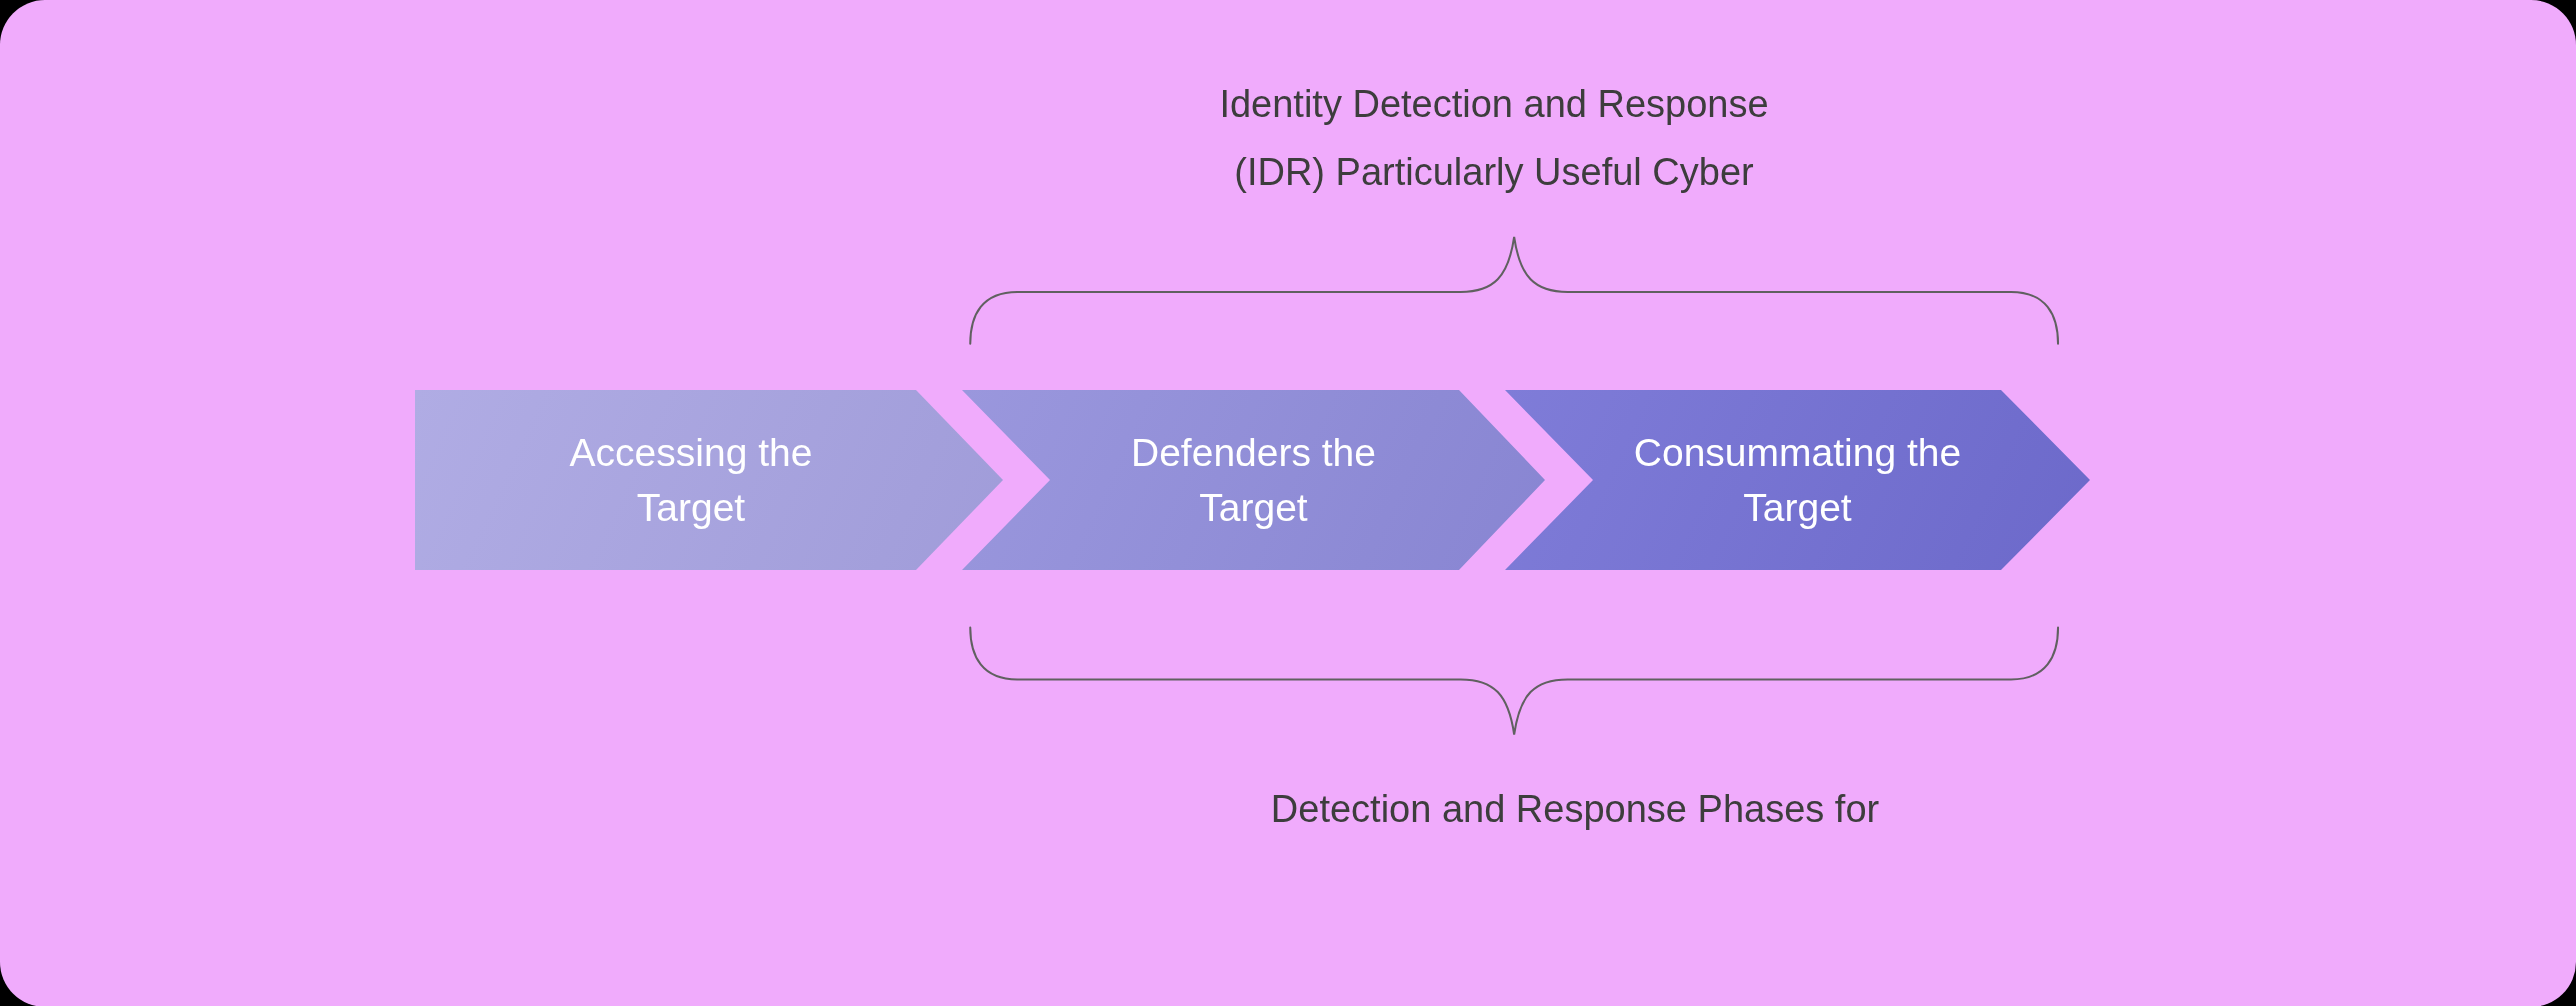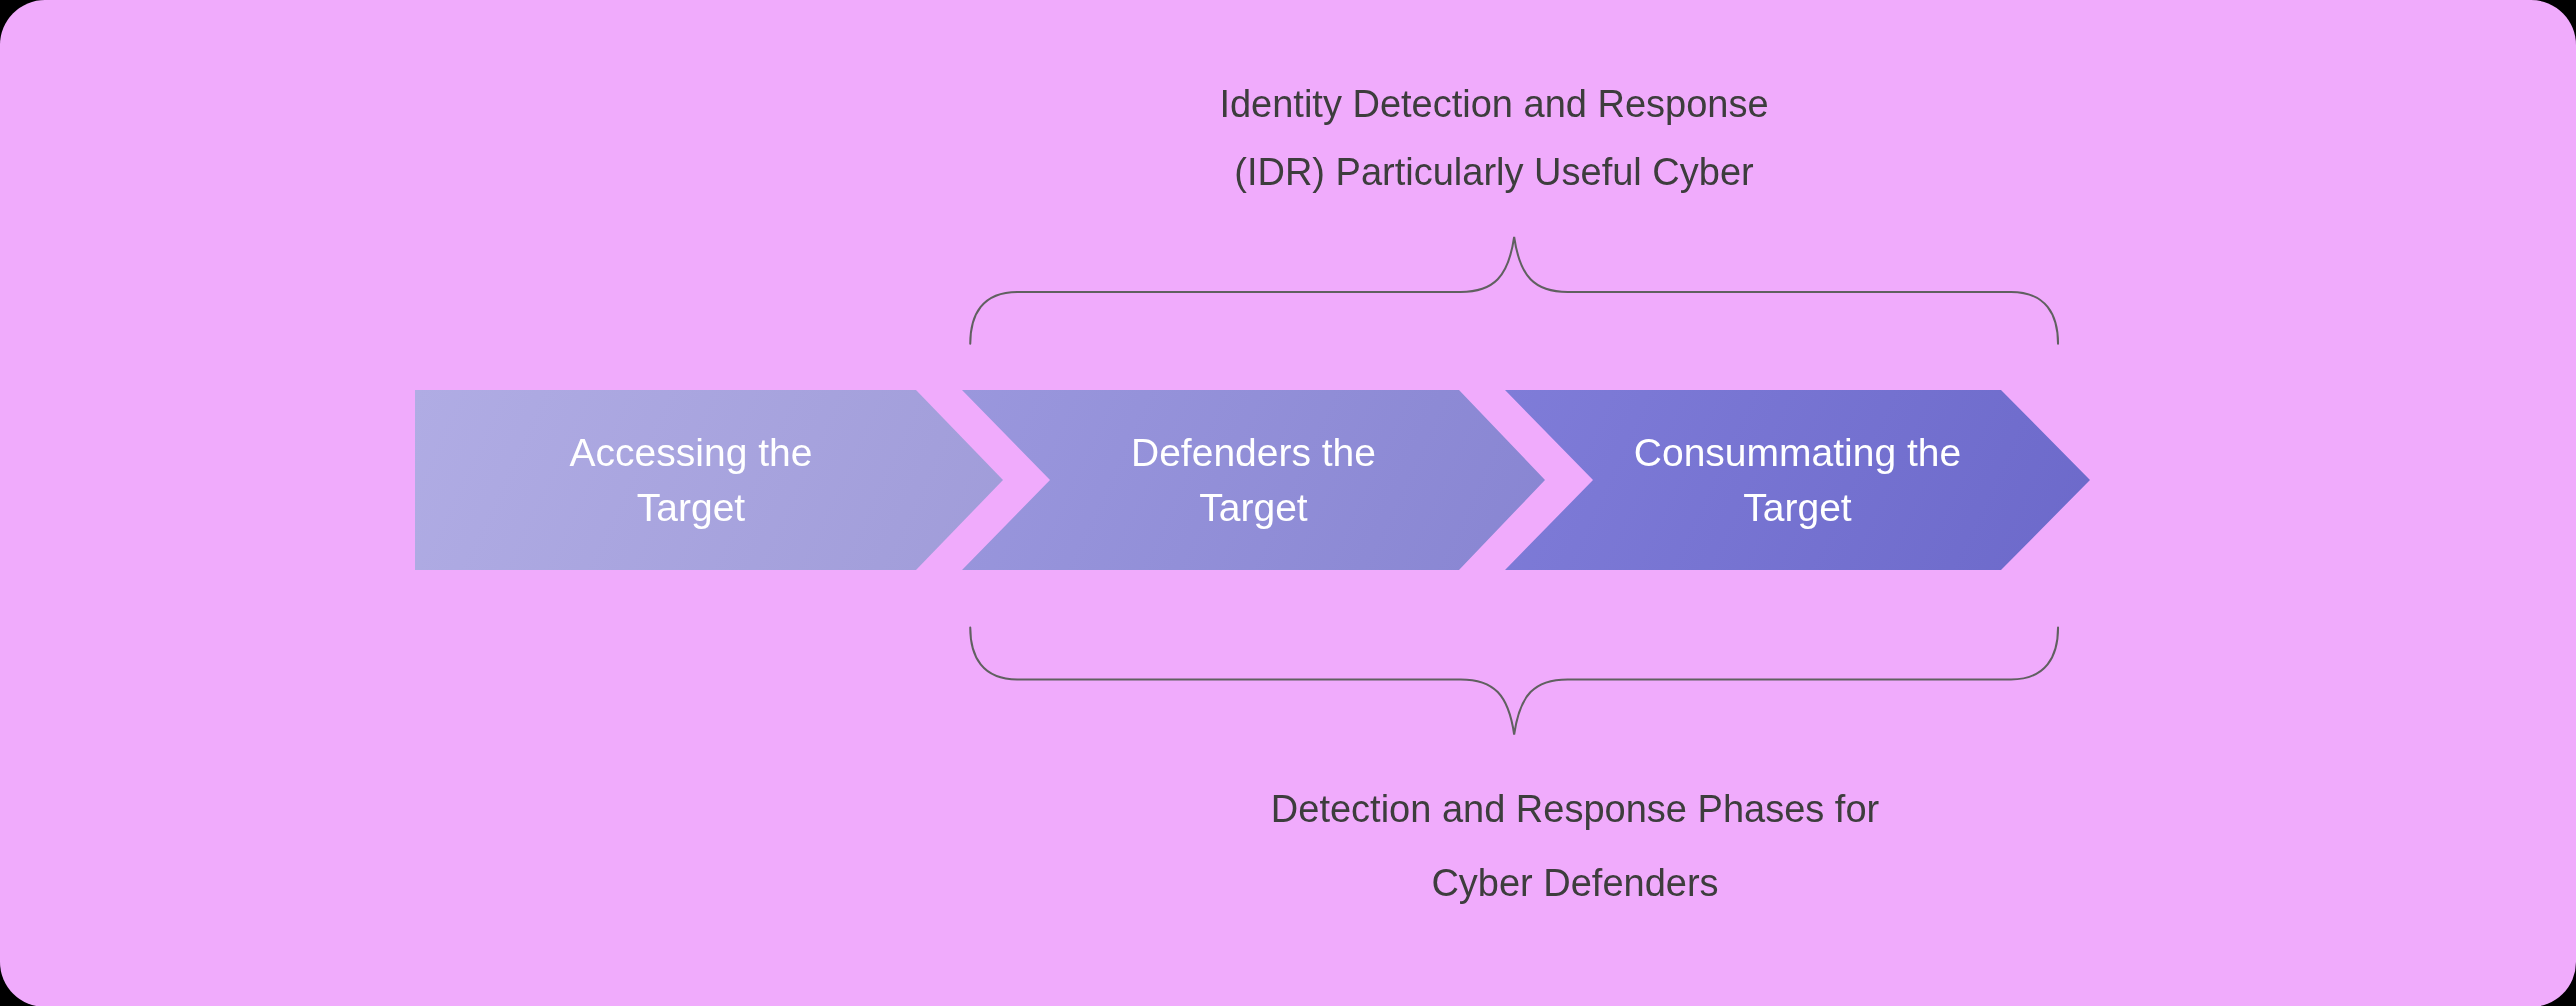--- a/index.html
+++ b/index.html
@@ -95,17 +95,16 @@
     <span class="line">Target</span>
   </div>
 
   <div class="arrow arrow-3" style="background: linear-gradient(115deg, rgb(127, 124, 216) 0%, rgb(108, 105, 202) 100%); color: rgb(255, 255, 255);">
     <span class="line">Consummating the</span>
     <span class="line">Target</span>
   </div>
 
   <div class="annotation bottom" style="color: rgb(61, 61, 61); margin-left: 21px;">
     <div class="line">Detection and Response Phases for</div>
-    <div class="line">Cyber Defenders</div>
   </div>
 
 </div>
 
 
 </body></html>

